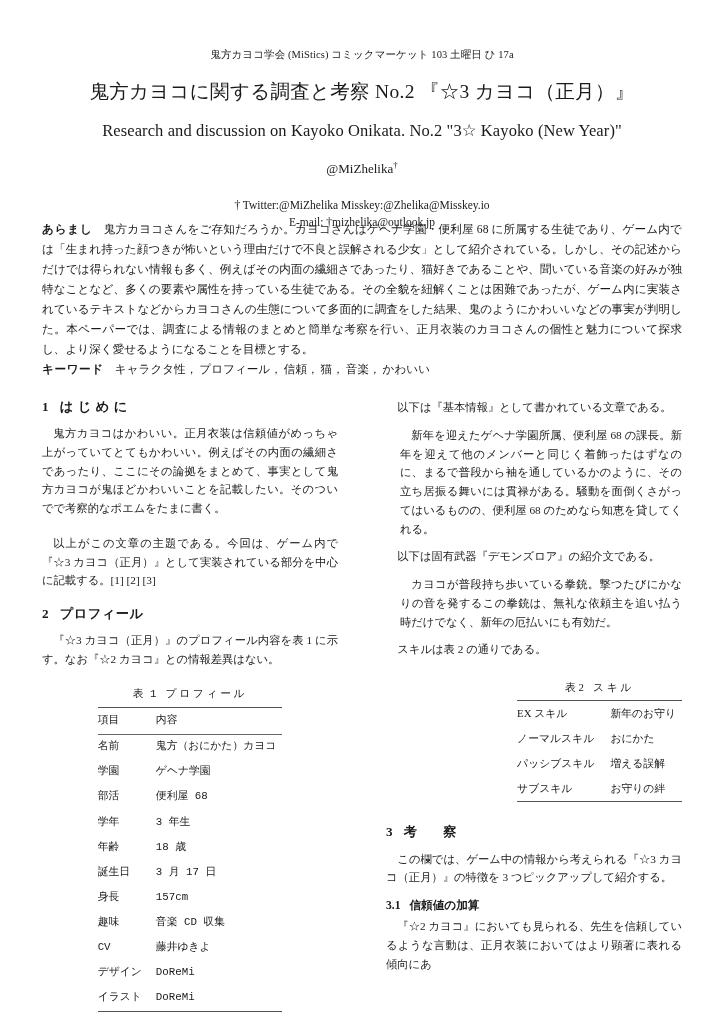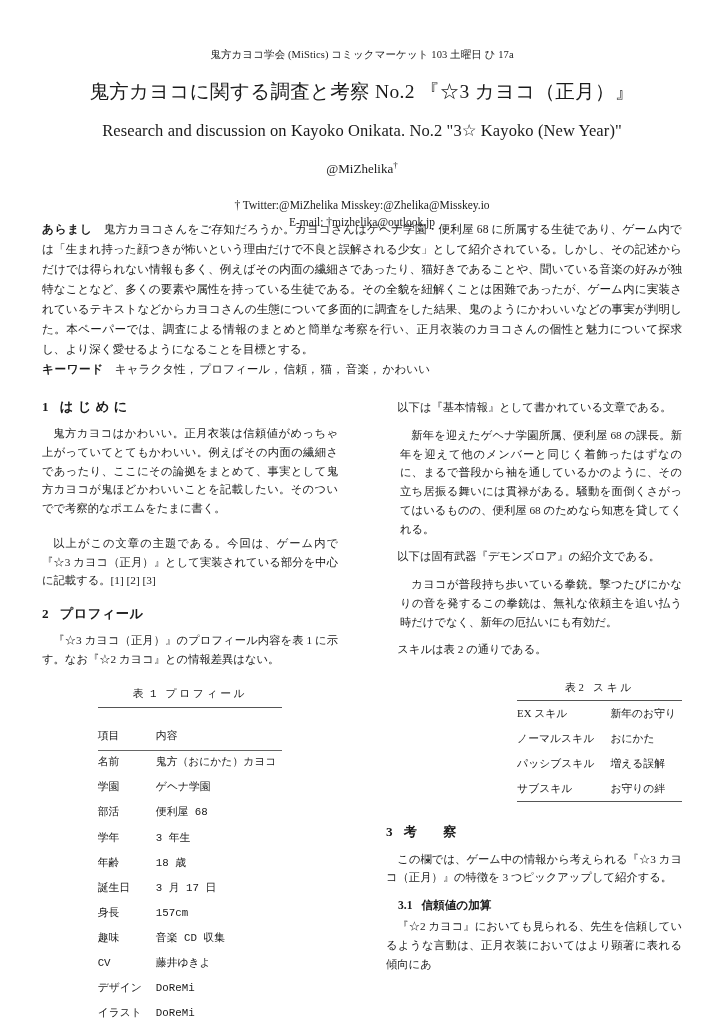--- a/index.html
+++ b/index.html
@@ -120,21 +120,21 @@
     letter-spacing: 0.2px;
   }
   h2.sec .num { margin-right: 11px; }
   h2.sec .sp-wide { letter-spacing: 4.5px; }
   h2.sec .sp-xwide { letter-spacing: 0.5px; }
   .sec-gap-wide { display: inline-block; width: 26px; }
 
   h3.subsec {
     font-size: 11.6px;
     font-weight: bold;
-    margin: 11px 0 4px 12px;
+    margin: 11px 0 4px 0;
     line-height: 1.3;
   }
   h3.subsec .num { margin-right: 9px; }
 
   p.body {
     margin: 0 0 0 0;
     text-indent: 1em;
   }
   p.body + p.body { margin-top: 16px; }
 
@@ -171,21 +171,21 @@
     white-space: nowrap;
     vertical-align: baseline;
   }
   table.booktabs th:first-child,
   table.booktabs td:first-child {
     padding-right: 14px;
   }
   .rule-top { border-top: 0.9px solid #555; }
   .rule-mid { border-top: 0.7px solid #666; }
   .rule-bot { border-bottom: 0.9px solid #555; }
-  table.booktabs thead tr.hdr th { padding-top: 20px; padding-bottom: 4px; }
+  table.booktabs thead tr.hdr th { padding-top: 4px; padding-bottom: 4px; }
   table.t1 { min-width: 168px; font-family: Liberation Mono, monospace; }
   table.t2 { min-width: 150px; }
   table.t2 td:first-child { padding-right: 16px; }
 </style>
 </head>
 <body>
 
 <div class="page">
 
   <div class="running-header">鬼方カヨコ学会 (MiStics) コミックマーケット 103 土曜日 ひ 17a</div>

